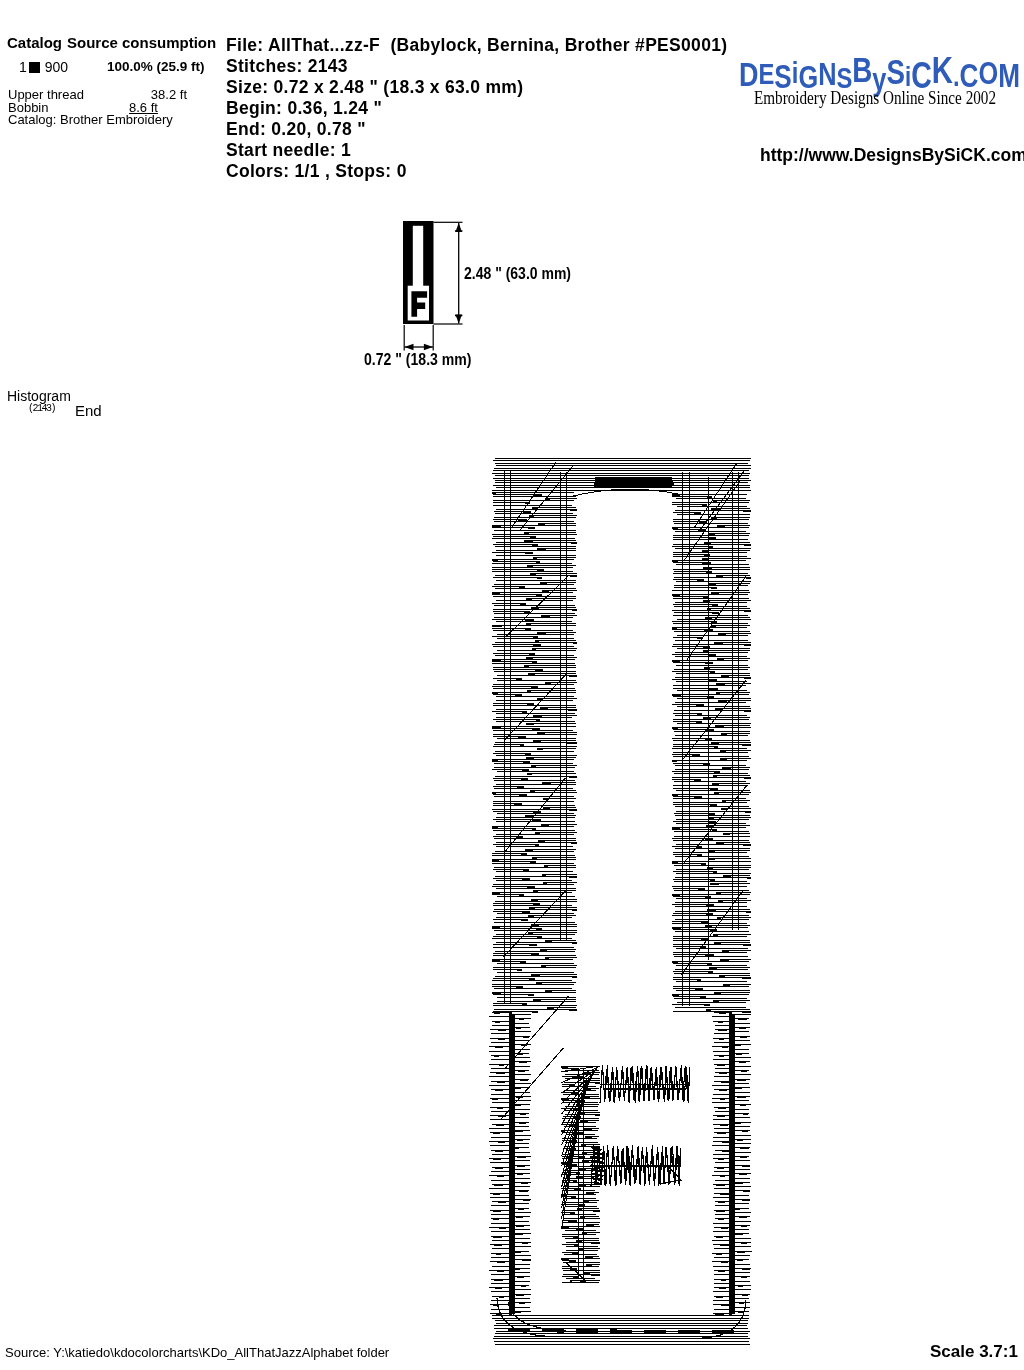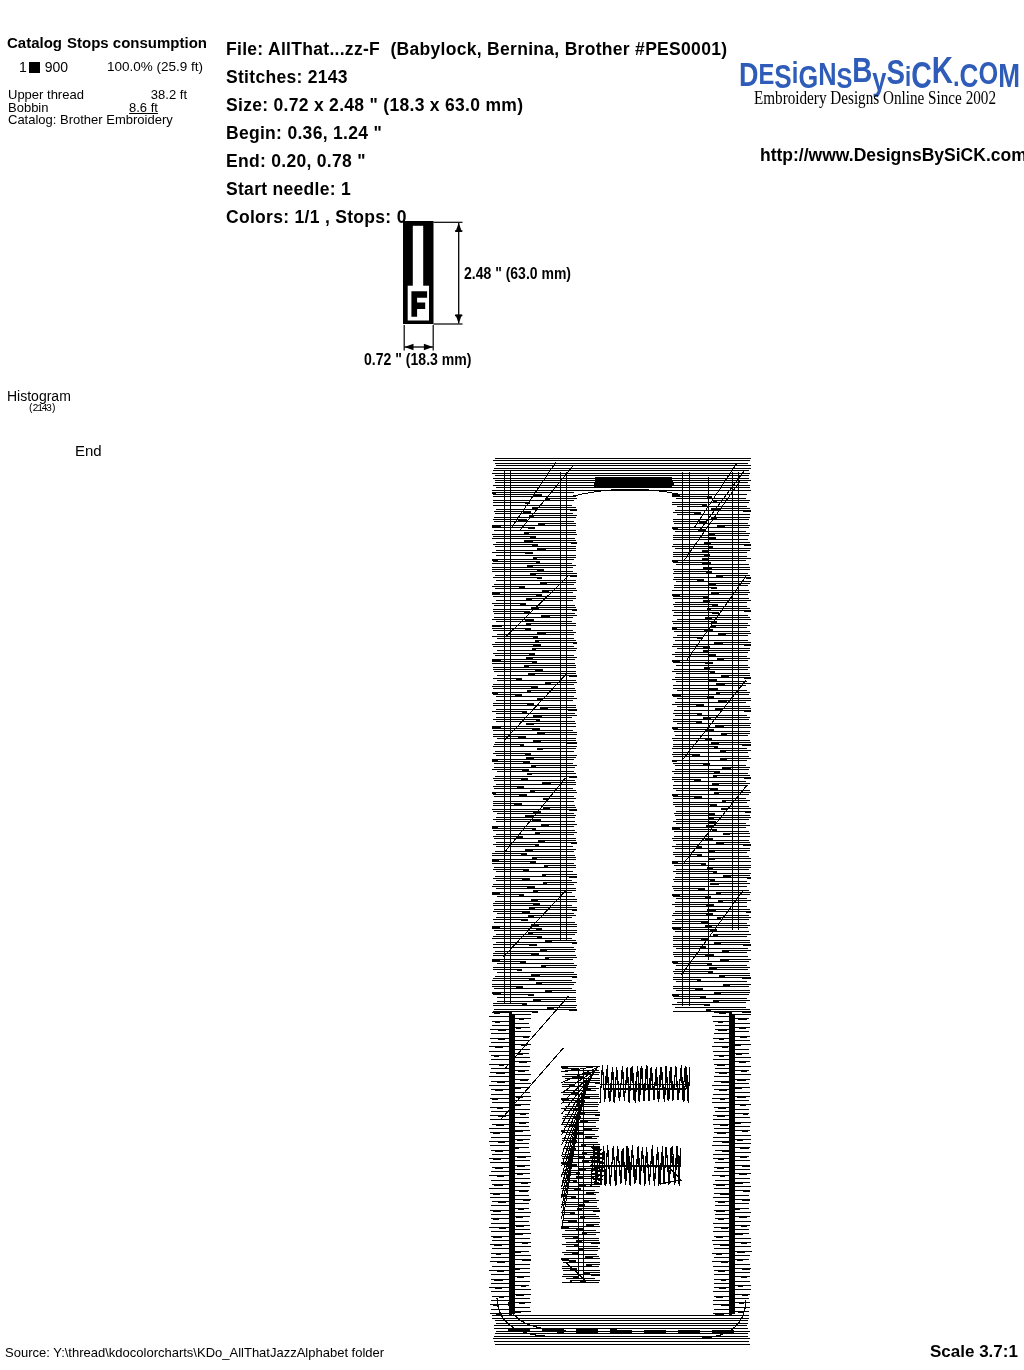--- a/index.html
+++ b/index.html
@@ -2,35 +2,35 @@
 <html><head><meta charset="utf-8">
 <style>
   html,body{margin:0;padding:0;background:#fff;width:1024px;height:1370px;overflow:hidden;}
   body{font-family:"Liberation Sans", sans-serif;color:#000;position:relative;}
   .abs{position:absolute;white-space:nowrap;}
   .b{font-weight:bold;}
 </style></head>
 <body>
 
 <div class="abs b" style="left:7px;top:33.5px;font-size:15px;">Catalog</div>
-<div class="abs b" style="left:67px;top:33.5px;font-size:15px;">Stops consumption</div>
+<div class="abs b" style="left:67px;top:33.5px;font-size:15px;">Source consumption</div>
 
 <div class="abs" style="left:19px;top:58.8px;font-size:14px;">1<span style="display:inline-block;width:11px;height:11px;background:#000;margin:0 5px -1px 2px;"></span>900</div>
 
-<div class="abs" style="left:107px;top:58.5px;font-size:13.5px;">100.0% (25.9 ft)</div>
+<div class="abs" style="left:107px;top:58.5px;font-size:13.5px;font-weight:bold;">100.0% (25.9 ft)</div>
 
 <div class="abs" style="left:8px;top:87px;font-size:13px;">Upper thread</div>
 <div class="abs" style="left:100px;top:87px;width:87px;text-align:right;font-size:13px;">38.2 ft</div>
 
 <div class="abs" style="left:8px;top:99.5px;font-size:13px;">Bobbin</div>
 <div class="abs" style="left:100px;top:99.5px;width:87px;text-align:center;font-size:13px;text-decoration:underline;">8.6 ft</div>
 
 <div class="abs" style="left:8px;top:112px;font-size:13px;">Catalog: Brother Embroidery</div>
 
-<div class="abs b" style="left:226px;top:35.3px;font-size:17.5px;letter-spacing:0.3px;line-height:28px;">
+<div class="abs b" style="left:226px;top:35.3px;font-size:17.5px;letter-spacing:0.3px;line-height:21px;">
 File: AllThat...zz-F&nbsp; (Babylock, Bernina, Brother #PES0001)<br>
 Stitches: 2143<br>
 Size: 0.72 x 2.48 " (18.3 x 63.0 mm)<br>
 Begin: 0.36, 1.24 "<br>
 End: 0.20, 0.78 "<br>
 Start needle: 1<br>
 Colors: 1/1 , Stops: 0
 </div>
 
 <svg class="abs" style="left:0;top:0;" width="1024" height="180" viewBox="0 0 1024 180">
@@ -39,23 +39,23 @@
 
 <text x="754" y="104" font-family="Liberation Serif, serif" font-size="18px" textLength="242" lengthAdjust="spacingAndGlyphs">Embroidery Designs Online Since 2002</text>
 </svg>
 
 <div class="abs b" style="left:760px;top:144.8px;font-size:17.5px;">http://www.DesignsBySiCK.com</div>
 
 <div class="abs" style="left:7px;top:388px;font-size:14px;">Histogram</div>
 
 <div class="abs" style="left:28px;top:402.5px;font-size:10px;letter-spacing:-1.5px;font-family:'Liberation Mono',monospace;">(2143)</div>
 
-<div class="abs" style="left:75px;top:402px;font-size:15px;margin-top:40px;">End</div>
+<div class="abs" style="left:75px;top:402px;font-size:15px;">End</div>
 
-<div class="abs" style="left:5px;top:1344.5px;font-size:13px;">Source: Y:\thread\kdocolorcharts\KDo_AllThatJazzAlphabet folder</div>
+<div class="abs" style="left:5px;top:1344.5px;font-size:13px;">Source: Y:\katiedo\kdocolorcharts\KDo_AllThatJazzAlphabet folder</div>
 
 <div class="abs b" style="left:930px;top:1341.5px;font-size:17px;">Scale 3.7:1</div>
 
 <svg class="abs" style="left:0;top:0;" width="1024" height="400" viewBox="0 0 1024 400">
 
 <rect x="403" y="221" width="30.5" height="103" fill="#000"></rect>
 
 <rect x="412.8" y="225.8" width="10.4" height="61" fill="#fff"></rect>
 
 <rect x="407.7" y="285.7" width="21.3" height="34.8" fill="#fff"></rect>

